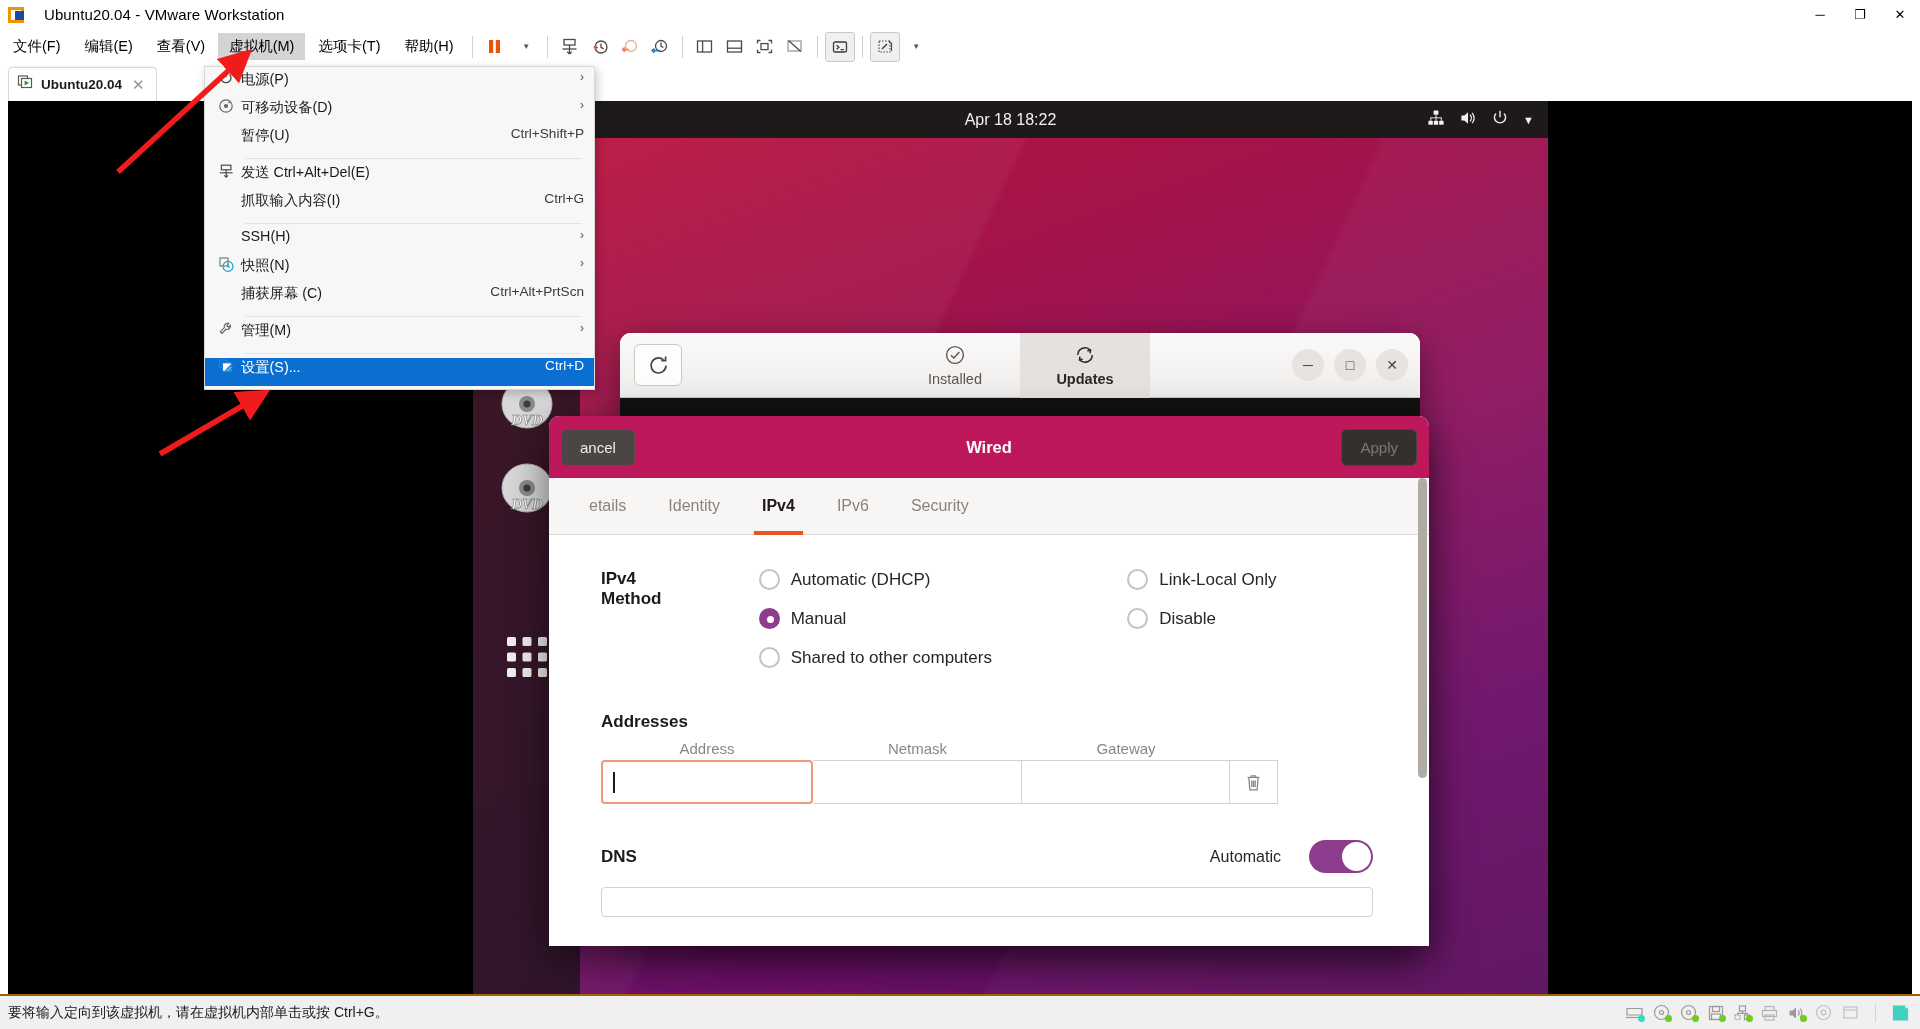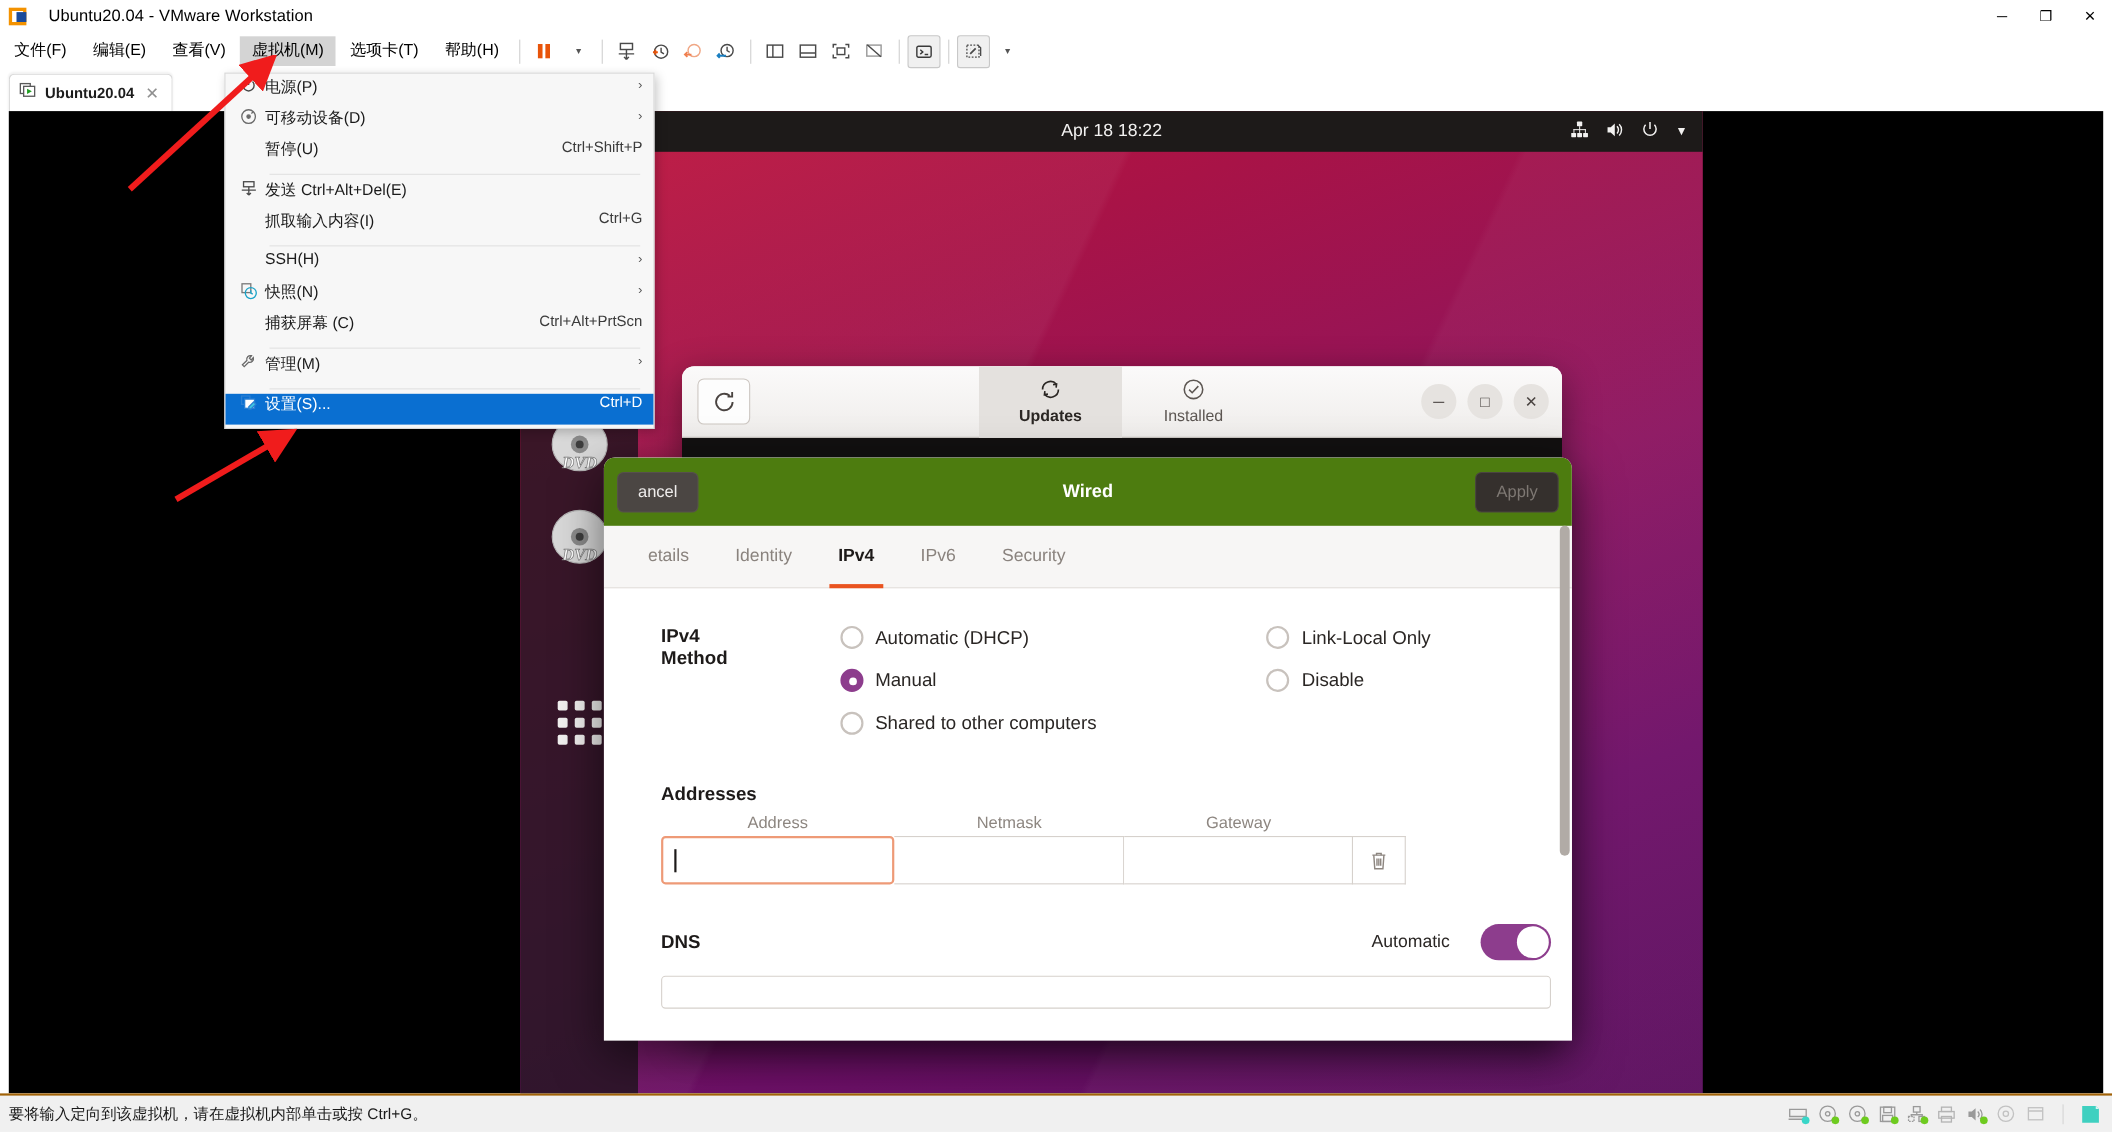--- a/index.html
+++ b/index.html
@@ -135,21 +135,21 @@
   #sw-body { height:542px; background:#121010; }
 
   
   #wired-dialog {
     position:absolute; left:541px; top:315px; width:880px; height:530px;
     z-index:20; border-radius:10px 10px 0 0;
     box-shadow:0 14px 44px rgba(0,0,0,.55); overflow:hidden;
     background:#fff;
   }
   #wd-header {
-    height:62px; background:#4d7c0f; display:flex; align-items:center;
+    height:62px; background:#be185d; display:flex; align-items:center;
     position:relative; padding:0 12px;
   }
   #wd-cancel {
     background:#4b4643; color:#efedec; border:1px solid #56504c;
     border-radius:6px; padding:9px 18px; font-size:15px;
   }
   #wd-title {
     position:absolute; left:0; right:0; text-align:center;
     color:#fff; font-size:16.5px; font-weight:bold;
   }
@@ -162,21 +162,21 @@
     display:flex; align-items:center; padding-left:22px; gap:6px;
   }
   .wd-tab {
     padding:16px 18px; font-size:16px; color:#8a837e; position:relative; height:57px;
     display:flex; align-items:center;
   }
   .wd-tab.selected { color:#1d1a19; font-weight:bold; }
   .wd-tab.selected:after{
     content:''; position:absolute; left:10px; right:10px; bottom:0; height:4px; background:#e95420;
   }
-  #wd-content { background:#fff; height:411px; padding:34px 19px 0 52px; position:relative; }
+  #wd-content { background:#fff; height:411px; padding:34px 56px 0 52px; position:relative; }
 
   .row-method { display:flex; }
   .lbl-strong { font-size:17px; font-weight:bold; color:#1d1a19; }
   #method-col1 { margin-left:63px; width:390px; }
   #method-col2 { width:260px; }
   .radio-row { display:flex; align-items:center; gap:11px; margin-bottom:18px; }
   .radio {
     width:21px;height:21px;border-radius:50%;border:2px solid #c8c2bd;background:#fff;
     flex:none;
   }
@@ -480,38 +480,38 @@
 
     <div id="software-window">
       <div id="sw-headerbar">
         <div id="sw-refresh">
           <svg width="23" height="23" viewBox="0 0 23 23" fill="none" stroke="#4a4441" stroke-width="1.7">
             <path d="M19 11.5a7.5 7.5 0 11-2.6-5.7"></path>
               <path d="M18.6 2.4v4.2h-4.2"></path>
           </svg>
         </div>
         <div id="sw-tabs">
+          <div class="sw-tab">
+            <span>
+              <svg width="22" height="22" viewBox="0 0 22 22" fill="none" stroke="#5c5652" stroke-width="1.4">
+                <circle cx="11" cy="11" r="8.4"></circle>
+                  <path d="M7 11.2l2.8 2.8L15.4 8"></path>
+              </svg>
+            </span>
+            <span>Installed</span>
+          </div>
           <div class="sw-tab selected">
             <span>
               <svg width="22" height="22" viewBox="0 0 22 22" fill="none" stroke="#2b2724" stroke-width="1.5">
                 <path d="M18.2 11a7.2 7.2 0 01-12.6 4.7"></path>
                   <path d="M3.8 11a7.2 7.2 0 0112.6-4.7"></path>
                 <path d="M5.9 12.6l-.4 3.2 3.2-.5M16.1 9.4l.4-3.2-3.2.5"></path>
               </svg>
             </span>
             <span>Updates</span>
-          </div>
-          <div class="sw-tab">
-            <span>
-              <svg width="22" height="22" viewBox="0 0 22 22" fill="none" stroke="#5c5652" stroke-width="1.4">
-                <circle cx="11" cy="11" r="8.4"></circle>
-                  <path d="M7 11.2l2.8 2.8L15.4 8"></path>
-              </svg>
-            </span>
-            <span>Installed</span>
           </div>
         </div>
         <div id="sw-wincontrols">
           <div class="sw-wc">─</div>
           <div class="sw-wc">□</div>
           <div class="sw-wc">✕</div>
         </div>
       </div>
       <div id="sw-body"></div>
     </div>

